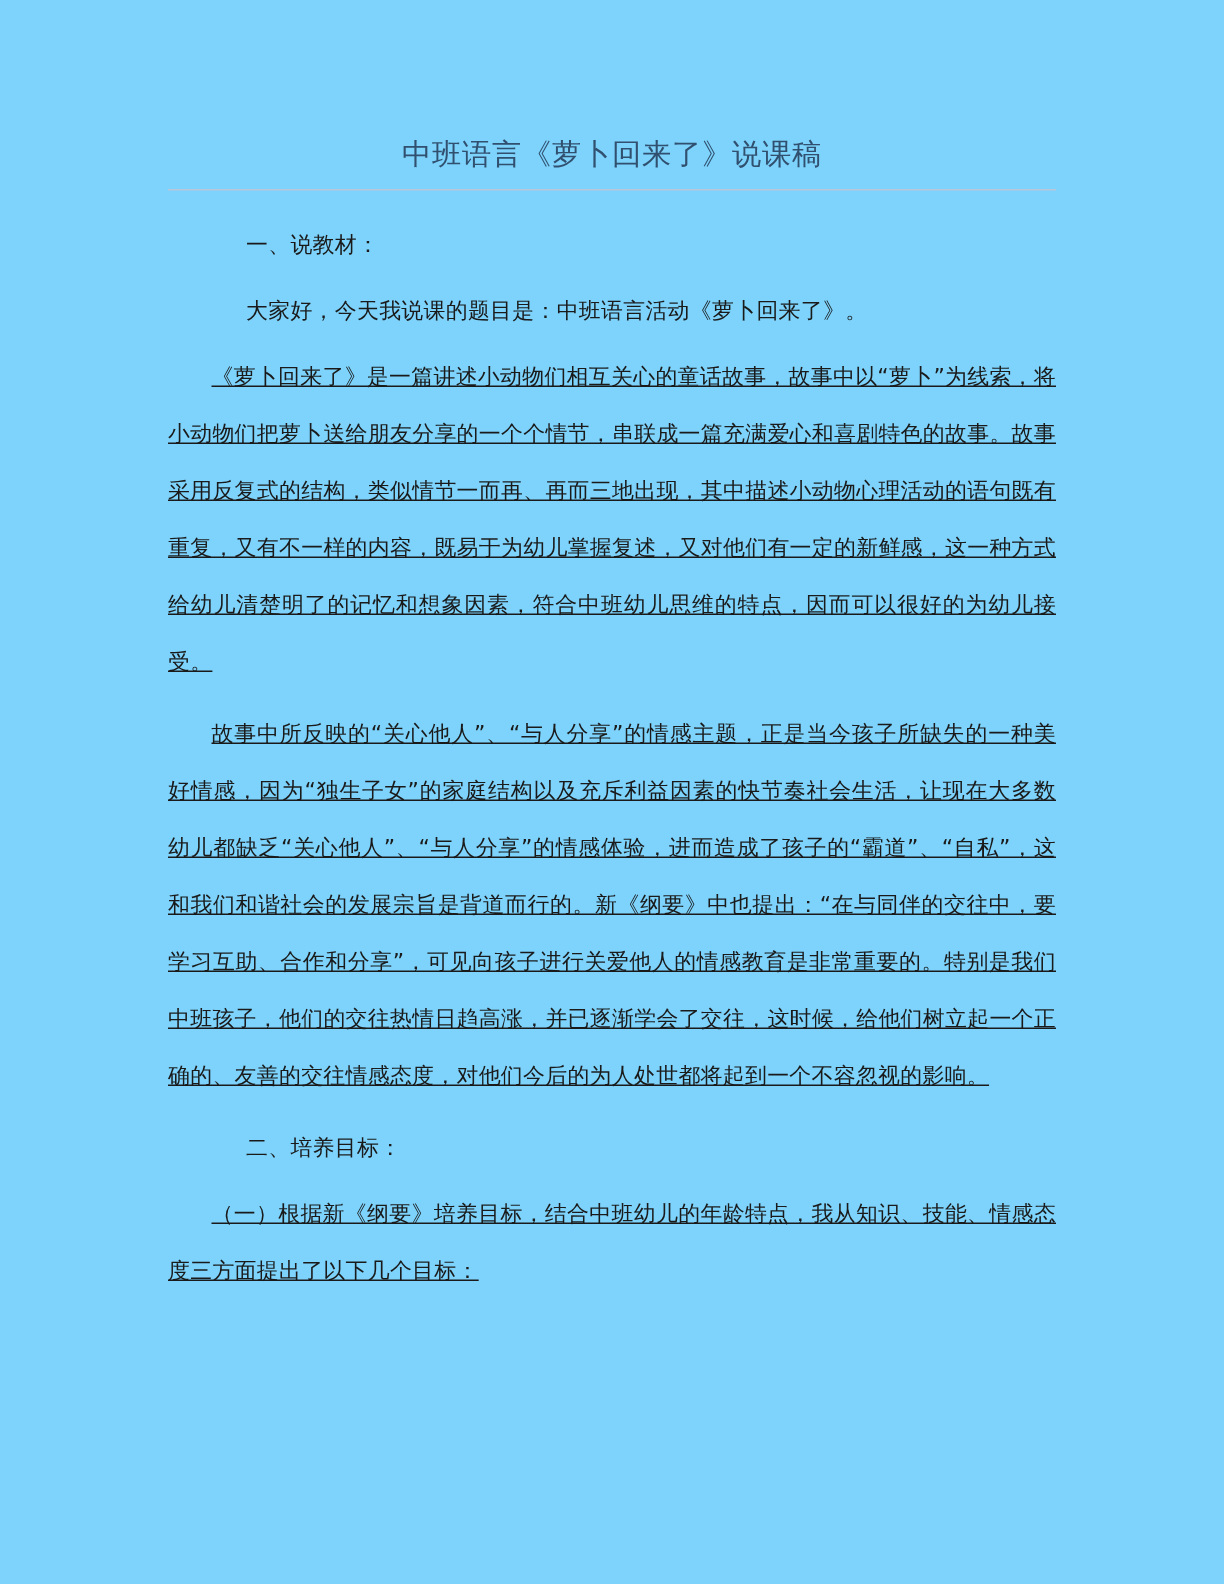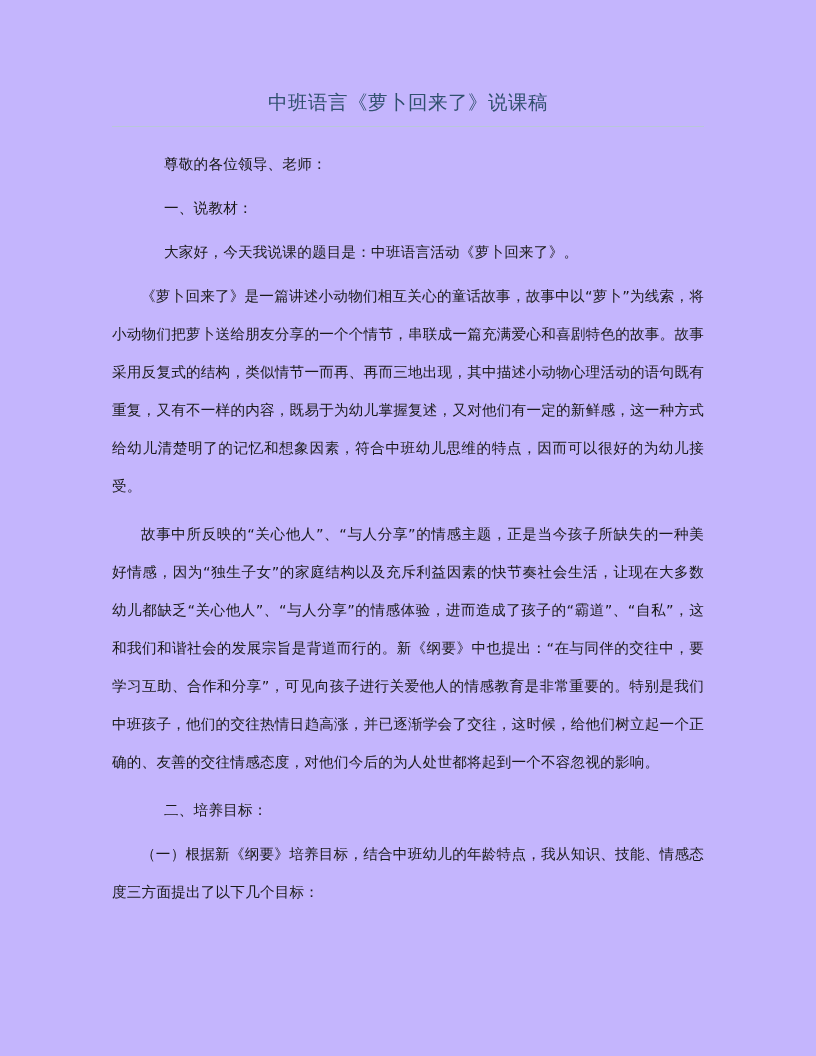--- a/index.html
+++ b/index.html
@@ -10,21 +10,21 @@
   body {
     width: 816px;
     height: 1056px;
     font-family: "DejaVu Sans", "Liberation Sans", sans-serif;
     -webkit-font-smoothing: antialiased;
   }
   .page {
     position: relative;
     width: 816px;
     height: 1056px;
-    background: #c4b5fd;
+    background: #7dd3fc;
     box-sizing: border-box;
     overflow: hidden;
   }
   .doc-body {
     position: absolute;
     left: 112px;
     top: 88px;
     width: 592px;
   }
   .doc-title {
@@ -53,20 +53,21 @@
     margin: 0 0 10px 0;
     letter-spacing: 0.2px;
     word-break: break-all;
   }
   .para.indent-2 {
     text-indent: 29px;
     padding-left: 23px;
   }
   .para.indent-block {
     text-indent: 29px;
+    text-decoration: underline;
   }
   .para.tight {
     margin-bottom: 6px;
   }
   .para.list-item {
     padding-left: 23px;
     text-indent: 0;
   }
   .list-num {
     display: inline-block;
@@ -76,21 +77,20 @@
 </head>
 <body>
 
 <div class="page">
   <div class="doc-body">
 
     <h1 class="doc-title">中班语言《萝卜回来了》说课稿</h1>
 
     <div class="title-rule"></div>
 
-    <p class="para indent-2 tight">尊敬的各位领导、老师：</p>
 
     <p class="para indent-2 tight">一、说教材：</p>
 
     <p class="para indent-2 tight">大家好，今天我说课的题目是：中班语言活动《萝卜回来了》。</p>
 
     <p class="para indent-block">《萝卜回来了》是一篇讲述小动物们相互关心的童话故事，故事中以“萝卜”为线索，将小动物们把萝卜送给朋友分享的一个个情节，串联成一篇充满爱心和喜剧特色的故事。故事采用反复式的结构，类似情节一而再、再而三地出现，其中描述小动物心理活动的语句既有重复，又有不一样的内容，既易于为幼儿掌握复述，又对他们有一定的新鲜感，这一种方式给幼儿清楚明了的记忆和想象因素，符合中班幼儿思维的特点，因而可以很好的为幼儿接受。</p>
 
     <p class="para indent-block">故事中所反映的“关心他人”、“与人分享”的情感主题，正是当今孩子所缺失的一种美好情感，因为“独生子女”的家庭结构以及充斥利益因素的快节奏社会生活，让现在大多数幼儿都缺乏“关心他人”、“与人分享”的情感体验，进而造成了孩子的“霸道”、“自私”，这和我们和谐社会的发展宗旨是背道而行的。新《纲要》中也提出：“在与同伴的交往中，要学习互助、合作和分享”，可见向孩子进行关爱他人的情感教育是非常重要的。特别是我们中班孩子，他们的交往热情日趋高涨，并已逐渐学会了交往，这时候，给他们树立起一个正确的、友善的交往情感态度，对他们今后的为人处世都将起到一个不容忽视的影响。</p>
 
 

